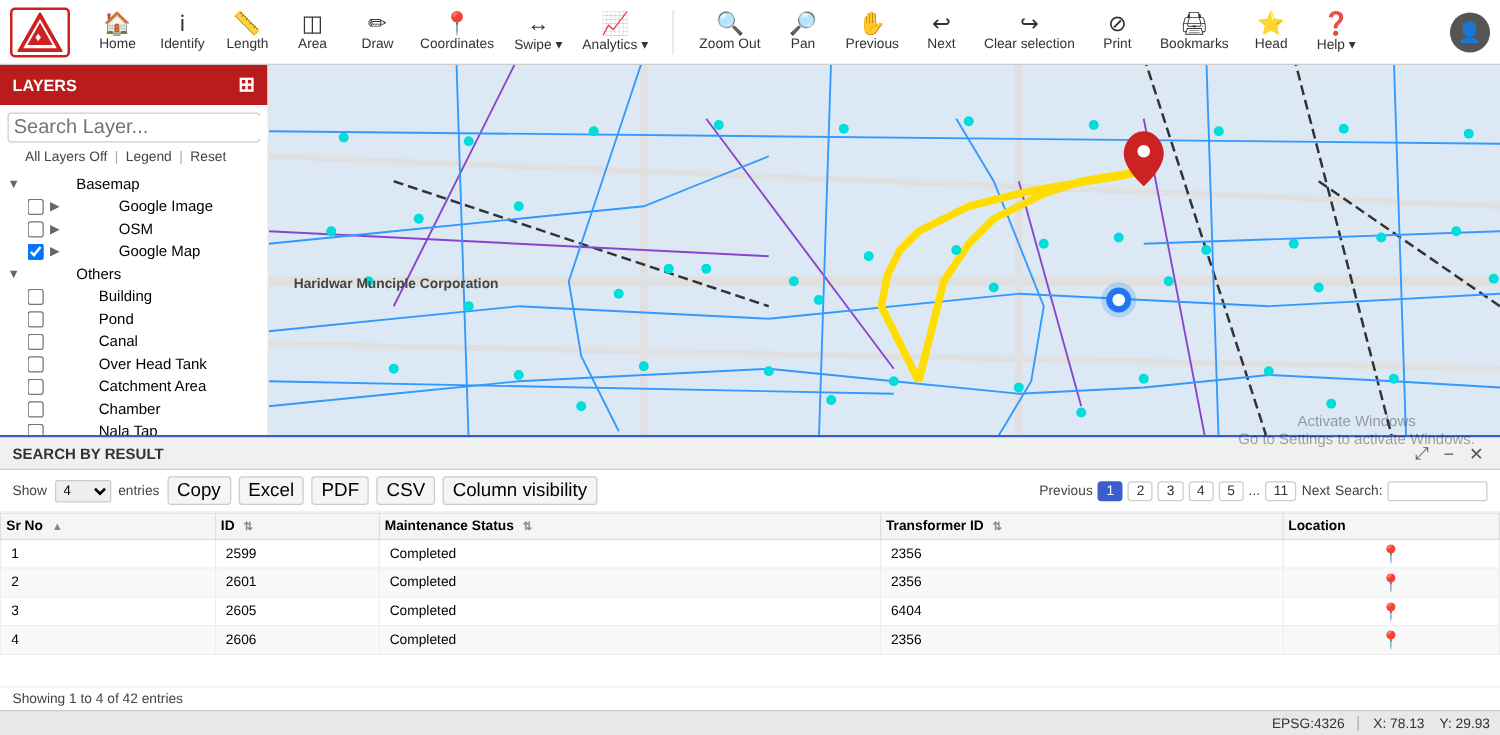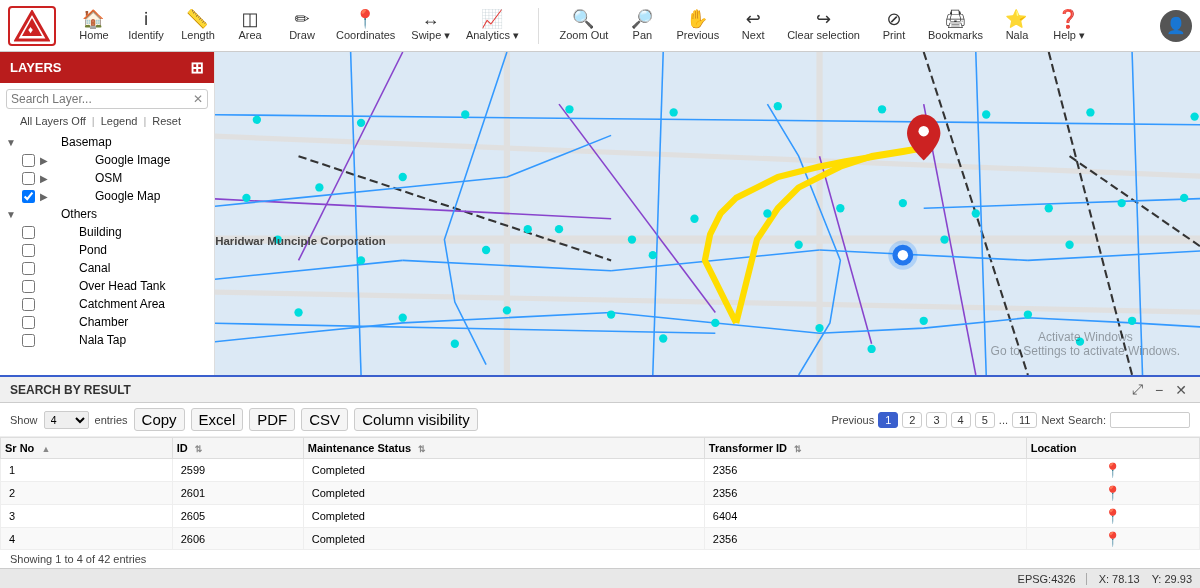--- a/index.html
+++ b/index.html
@@ -25,38 +25,38 @@
     .toolbar-avatar { width: 32px; height: 32px; border-radius: 50%; background: #555; display: flex; align-items: center; justify-content: center; color: #fff; font-size: 16px; }
 
     
     .main-area { display: flex; flex: 1; overflow: hidden; }
 
     
     .sidebar { width: 215px; flex-shrink: 0; background: #fff; border-right: 1px solid #ddd; display: flex; flex-direction: column; overflow: hidden; }
     .sidebar-header { background: #b91c1c; color: #fff; padding: 6px 10px; font-weight: bold; font-size: 13px; display: flex; align-items: center; justify-content: space-between; }
     .sidebar-header-icon { font-size: 16px; }
     .sidebar-search { display: flex; align-items: center; border: 1px solid #ccc; margin: 6px 6px 4px; border-radius: 3px; padding: 2px 4px; }
-    .sidebar-search input { border: none; outline: none; font-size: 12px; flex: 1; }
+    .sidebar-search input { border: none; outline: none; font-size: 16px; flex: 1; }
     .sidebar-search .clear-btn { cursor: pointer; color: #888; font-size: 12px; }
     .sidebar-controls { display: flex; align-items: center; gap: 6px; padding: 2px 20px 4px; font-size: 11px; color: #444; }
     .sidebar-controls .control-link { cursor: pointer; color: #444; }
     .sidebar-controls .sep { color: #aaa; }
     .sidebar-tree { flex: 1; overflow-y: auto; padding: 2px 0; }
     .tree-item { display: flex; align-items: center; padding: 2px 6px; cursor: pointer; font-size: 12px; }
     .tree-item .expand-icon { width: 14px; margin-right: 2px; color: #666; font-size: 10px; }
     .tree-item .cb { margin-right: 5px; }
     .tree-item .layer-label { flex: 1; margin-left: 39px; }
     .tree-item.indented { padding-left: 22px; }
 
     
     .map-area { flex: 1; position: relative; background: #e8f4f8; overflow: hidden; padding-left: 12px; }
     .map-canvas { width: 100%; height: 100%; position: absolute; top: 0; left: 0; }
 
     
-    .result-panel { background: #fff; border-top: 2px solid #3a5fcd; flex-shrink: 0; height: 193px; display: flex; flex-direction: column; }
+    .result-panel { background: #fff; border-top: 2px solid #3a5fcd; flex-shrink: 0; height: 220px; display: flex; flex-direction: column; }
     .result-header { background: #f0f0f0; border-bottom: 1px solid #ccc; padding: 4px 10px; display: flex; align-items: center; justify-content: space-between; }
     .result-title { font-weight: bold; font-size: 12px; color: #333; }
     .result-header-actions { display: flex; gap: 6px; align-items: center; }
     .result-header-btn { background: none; border: none; cursor: pointer; font-size: 14px; color: #555; padding: 0 3px; }
     .result-toolbar { display: flex; align-items: center; gap: 6px; padding: 5px 10px; border-bottom: 1px solid #eee; flex-shrink: 0; }
     .result-toolbar label { font-size: 11px; color: #444; }
     .result-toolbar select { font-size: 11px; border: 1px solid #ccc; border-radius: 2px; padding: 1px 2px; }
     .export-btn { border: 1px solid #ccc; background: #f5f5f5; border-radius: 3px; font-size: 15px; padding: 2px 7px; cursor: pointer; }
     .pagination-area { display: flex; align-items: center; gap: 4px; margin-left: auto; font-size: 11px; color: #444; }
     .page-btn { border: 1px solid #3a5fcd; background: #3a5fcd; color: #fff; border-radius: 3px; padding: 1px 6px; cursor: pointer; font-size: 11px; }
@@ -148,21 +148,21 @@
   <div class="toolbar-item">
     <span class="icon">⊘</span>
     <span>Print</span>
   </div>
   <div class="toolbar-item">
     <span class="icon">🖨</span>
     <span>Bookmarks</span>
   </div>
   <div class="toolbar-item">
     <span class="icon">⭐</span>
-    <span>Nala</span>
+    <span>Head</span>
   </div>
   <div class="toolbar-item">
     <span class="icon">❓</span>
     <span>Help ▾</span>
   </div>
 
   <div class="toolbar-right">
     <div class="toolbar-avatar">👤</div>
   </div>
 </div>

